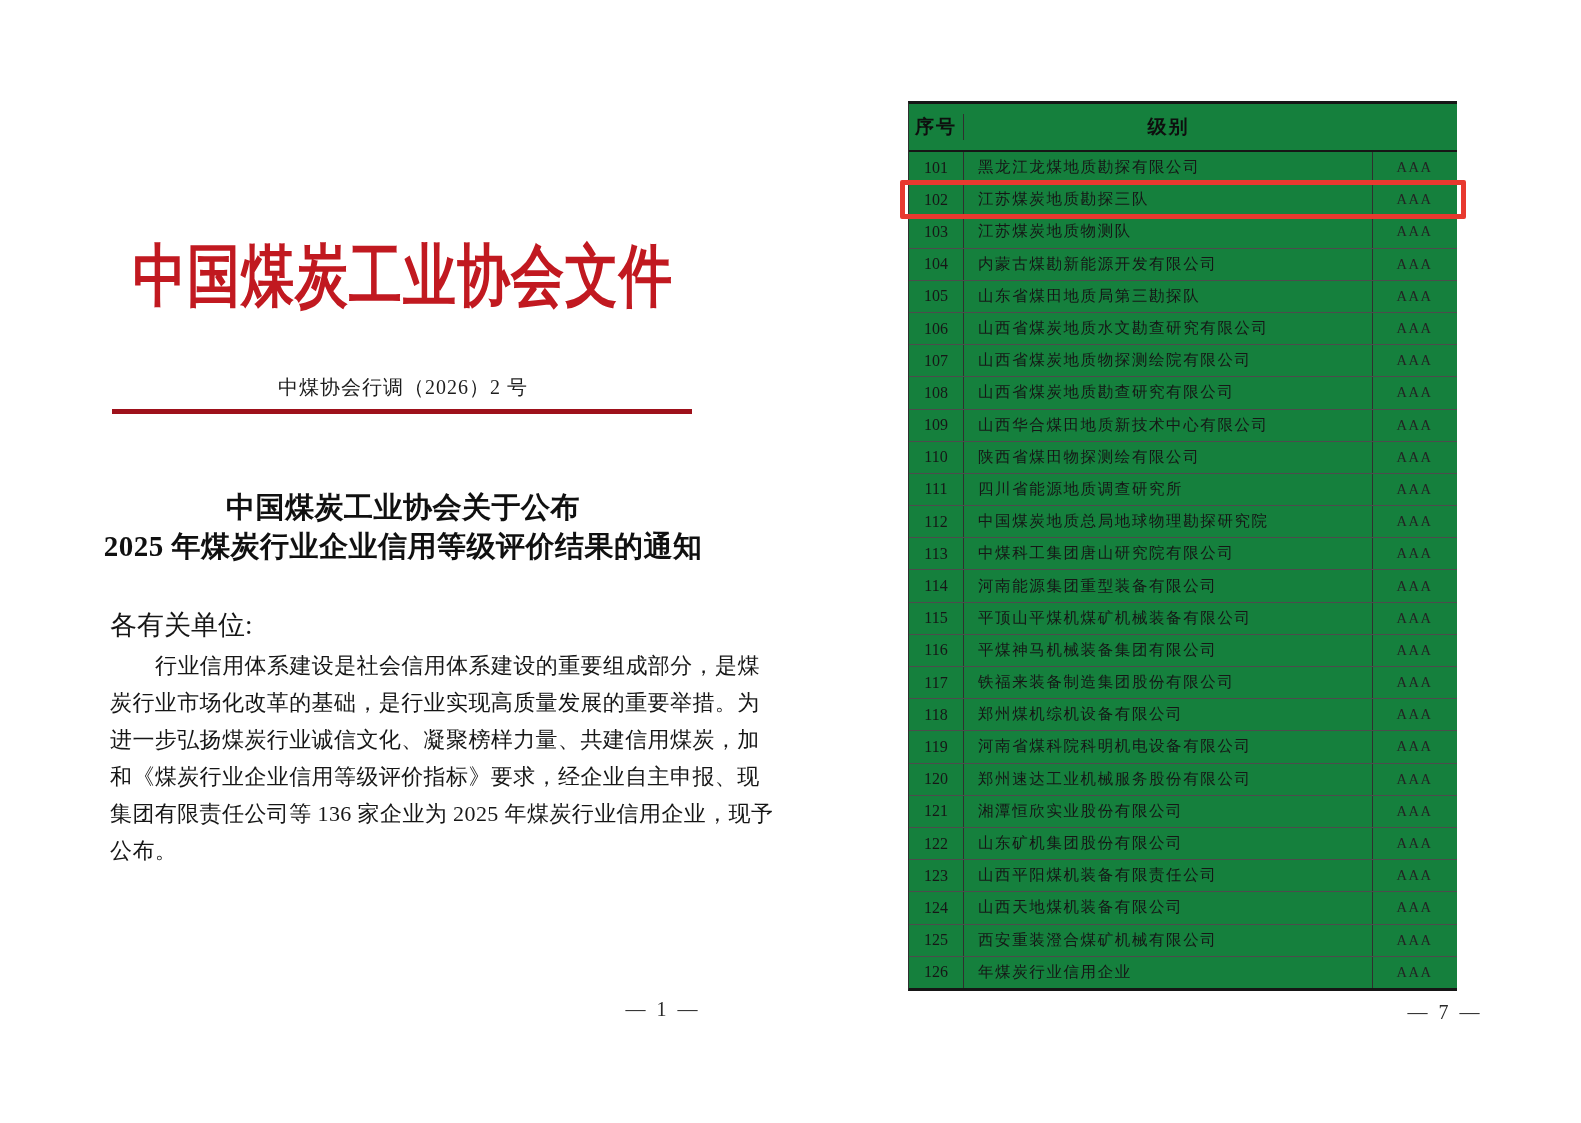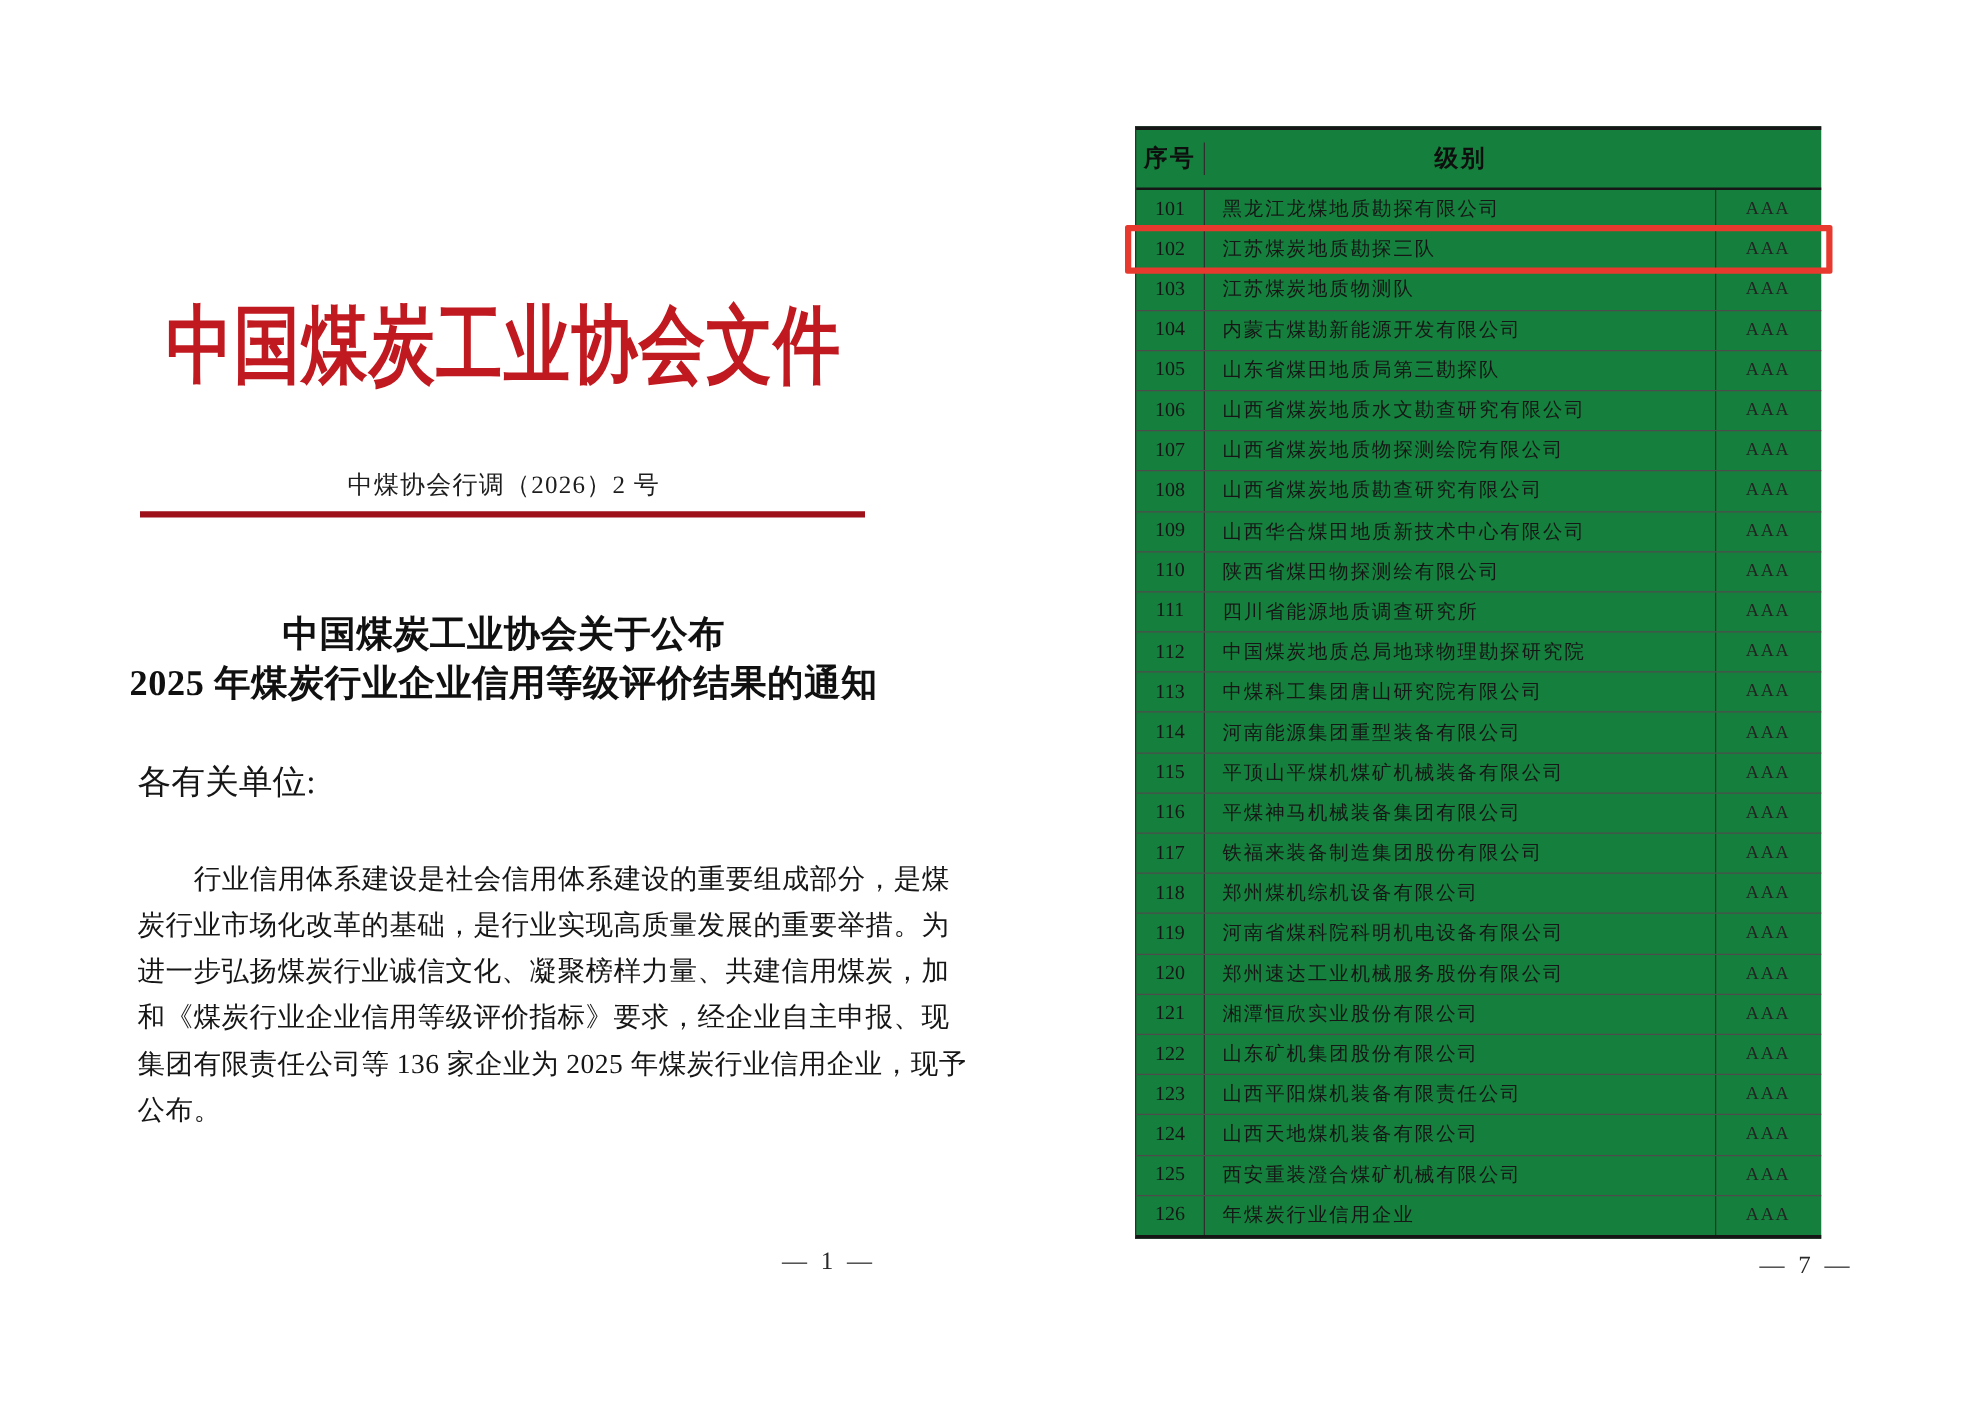--- a/index.html
+++ b/index.html
@@ -26,21 +26,21 @@
   }
   .notice-title{
     position:absolute;left:80px;width:646px;text-align:center;
     font-weight:bold;font-size:29px;color:#101010;white-space:nowrap;letter-spacing:0.5px;
   }
   .notice-title.l1{top:488px;}
   .notice-title.l2{top:527px;}
   .salutation{position:absolute;left:110px;top:607px;font-size:27px;}
   .paragraph{position:absolute;left:110px;top:647px;width:605px;}
   .para-line{font-size:22px;line-height:37px;white-space:nowrap;letter-spacing:0.4px;color:#161616;}
-  .para-line.first{text-indent:45px;margin-top:37px;}
+  .para-line.first{text-indent:45px;}
   .pageno{position:absolute;font-size:20px;letter-spacing:3px;color:#2a2a2a;text-align:center;}
   .pageno-left{left:598px;top:998px;width:130px;}
   .pageno-right{left:1380px;top:1001px;width:130px;}
 
   
   .ctable{
     position:absolute;left:908px;top:101px;width:548px;
     border-top:3px solid #161616;border-bottom:3px solid #161616;
     border-left:1px solid #2f2f2f;background:#15803d;
   }

